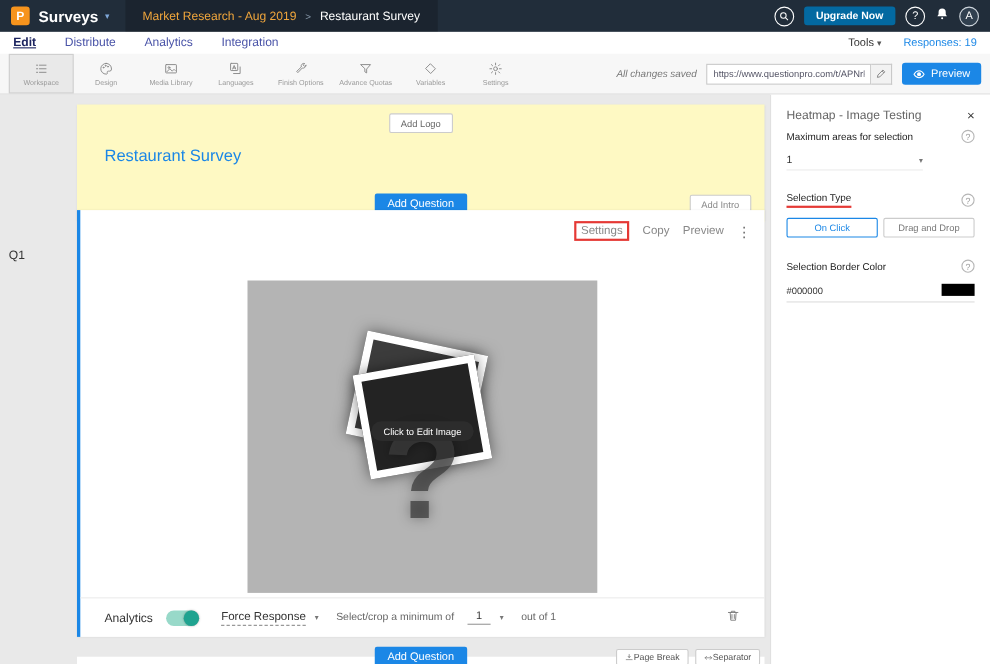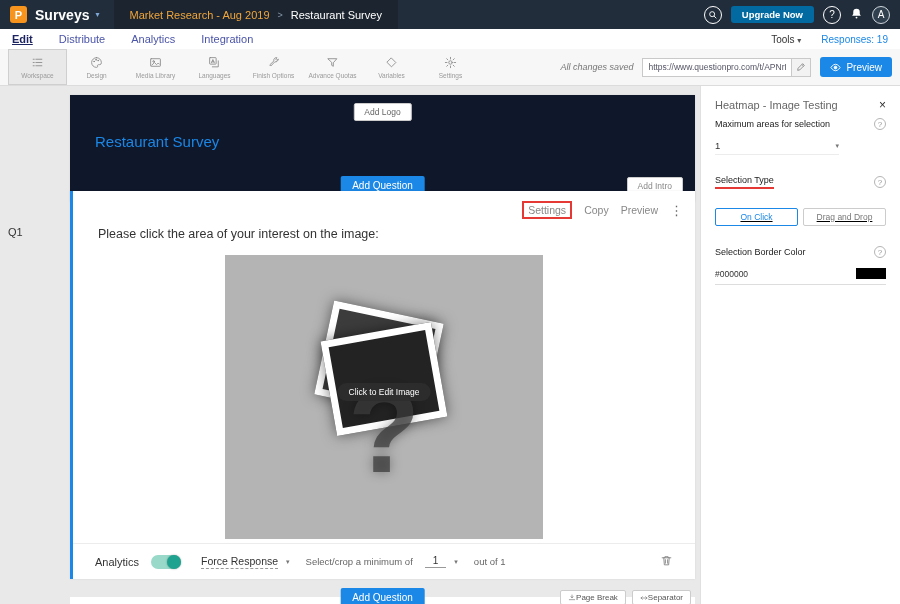--- a/index.html
+++ b/index.html
@@ -57,21 +57,21 @@
                 display:flex; align-items:center; justify-content:center; }
   .pencil-btn svg { width:10px; height:10px; stroke:#666; fill:none; stroke-width:1.6; }
   .preview-btn { background:#1b87e6; color:#fff; border:none; border-radius:3px; height:20px;
                  padding:0 10px; font-size:10px; display:flex; align-items:center; gap:5px; }
   .preview-btn svg { width:11px; height:11px; }
 
   
   .content { position:absolute; top:86px; left:0; right:0; bottom:0; background:#e9e9e9; }
   .qid { position:absolute; left:8px; top:140px; font-size:11px; color:#333; }
 
-  .survey-card { position:absolute; left:70px; top:9px; width:625px; height:107px; background:#0f172a;
+  .survey-card { position:absolute; left:70px; top:9px; width:625px; height:107px; background:#fef9c3;
                  box-shadow:0 0 2px rgba(0,0,0,.08); }
   .add-logo { position:absolute; left:50%; transform:translateX(-50%); top:8px; border:1px solid #ccc;
               background:#fff; color:#666; font-size:8.5px; padding:3px 10px; border-radius:2px; }
   .survey-title { position:absolute; left:25px; top:38px; color:#1b87e6; font-size:15px; font-weight:400; }
   .btn-blue { background:#1b87e6; color:#fff; border:none; border-radius:2px; font-size:10px; padding:4px 12px; }
   .survey-card .btn-blue { position:absolute; left:50%; transform:translateX(-50%); bottom:7px; }
   .add-intro { position:absolute; right:12px; bottom:7px; border:1px solid #ccc; background:#fff;
                color:#888; font-size:8.5px; padding:3px 10px; border-radius:2px; }
 
   .question-card { position:absolute; left:70px; top:105px; width:625px; height:388px; background:#fff;
@@ -120,21 +120,21 @@
   .sb-title { font-size:11px; color:#666; }
   .sb-close { font-size:12px; color:#333; }
   .sb-label-row { display:flex; justify-content:space-between; align-items:center; }
   .mt22 { margin-top:6px; } .mt20 { margin-top:20px; }
   .sb-label { font-size:9px; color:#222; }
   .red-underline { border-bottom:2px solid #e53935; padding-bottom:2px; }
   .help-circle { width:12px; height:12px; border:1px solid #b5b5b5; border-radius:50%;
                  display:flex; align-items:center; justify-content:center; font-size:8px; color:#999; }
   .sb-select { margin-top:10px; width:124px; display:flex; justify-content:space-between; align-items:center;
                font-size:9.5px; color:#333; border-bottom:1px solid #ececec; padding-bottom:3px; }
-  .sb-btn-row { margin-top:19px; display:flex; gap:5px;text-decoration:underline; }
+  .sb-btn-row { margin-top:9px; display:flex; gap:5px; }
   .sb-btn { flex:1; height:18px; font-size:8.5px; border-radius:2px; background:#fff;
             display:flex; align-items:center; justify-content:center; }
   .sb-btn.primary { border:1px solid #1b87e6; color:#1b87e6; }
   .sb-btn.secondary { border:1px solid #ccc; color:#777; }
   .sb-color-row { margin-top:10px; display:flex; justify-content:space-between; align-items:center;
                   border-bottom:1px solid #ddd; padding-bottom:5px; }
   .sb-color-value { font-size:8.5px; color:#333; }
   .swatch { width:30px; height:11px; background:#000000; }
 </style>
 </head>
@@ -270,21 +270,20 @@
       <button class="add-intro">Add Intro</button>
     </div>
 
     <div class="question-card">
       <div class="q-header">
         <span class="settings-link">Settings</span>
         <span>Copy</span>
         <span>Preview</span>
         <span class="kebab">⋮</span>
       </div>
-      <div class="q-text">Please click the area of your interest on the image:</div>
 
       <div class="img-ph">
         <div class="photo photo-a"></div>
         <div class="photo photo-b"></div>
         <div class="big-q">?</div>
         <div class="edit-pill">Click to Edit Image</div>
       </div>
 
       <div class="validation-row">
         <span class="validation-label">Analytics</span>

